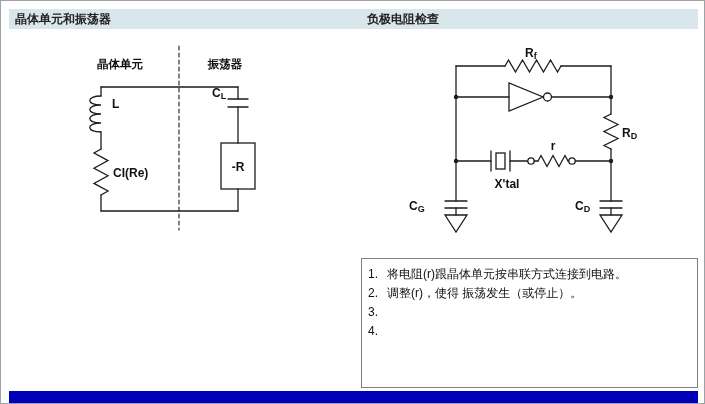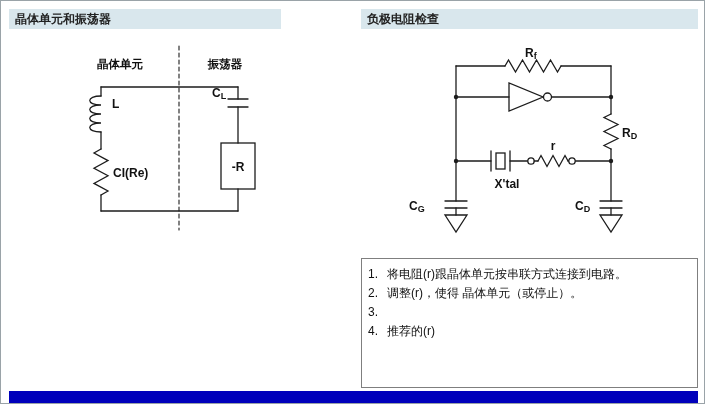--- a/index.html
+++ b/index.html
@@ -15,21 +15,21 @@
     background:#ffffff;
     border:1px solid #9aa3a8;
     overflow:hidden;
   }
   .panel-header {
     position:absolute; height:20px;
     background:#d9e7ed;
     font-size:12px; font-weight:bold; color:#222222;
     line-height:20px; padding-left:6px;
   }
-  #hdr-left  { left:8px;   top:8px; width:272px; }
+  #hdr-left  { left:8px;   top:8px; width:400px; }
   #hdr-right { left:360px; top:8px; width:337px; }
 
   .diagram { position:absolute; }
   #diag-left  { left:8px;   top:29px; }
   #diag-right { left:360px; top:29px; }
 
   .diagram path, .diagram line, .diagram rect,
   .diagram circle, .diagram polygon {
     stroke:#1c1c1c; stroke-width:1.3; fill:none;
     stroke-linecap:round;
@@ -180,29 +180,28 @@
     <text x="214" y="180"><tspan>C</tspan><tspan class="sub" dy="2">D</tspan></text>
   </svg>
 
   <div class="steps-box">
     <div class="step-row">
       <span class="step-num">1.</span>
       <span class="step-text">将电阻(r)跟晶体单元按串联方式连接到电路。</span>
     </div>
     <div class="step-row">
       <span class="step-num">2.</span>
-      <span class="step-text">调整(r)，使得 晶体单元（或停止）。</span>
+      <span class="step-text">调整(r)，使得 振荡发生（或停止）。</span>
     </div>
     <div class="step-row">
       <span class="step-num">3.</span>
       <span class="step-text">
       </span>
     </div>
     <div class="step-row">
       <span class="step-num">4.</span>
       <span class="step-text">
-        <div>推荐的(r)</div>
       </span>
     </div>
   </div>
 
   <div class="footer-bar"></div>
 </div>
 
 </body></html>

